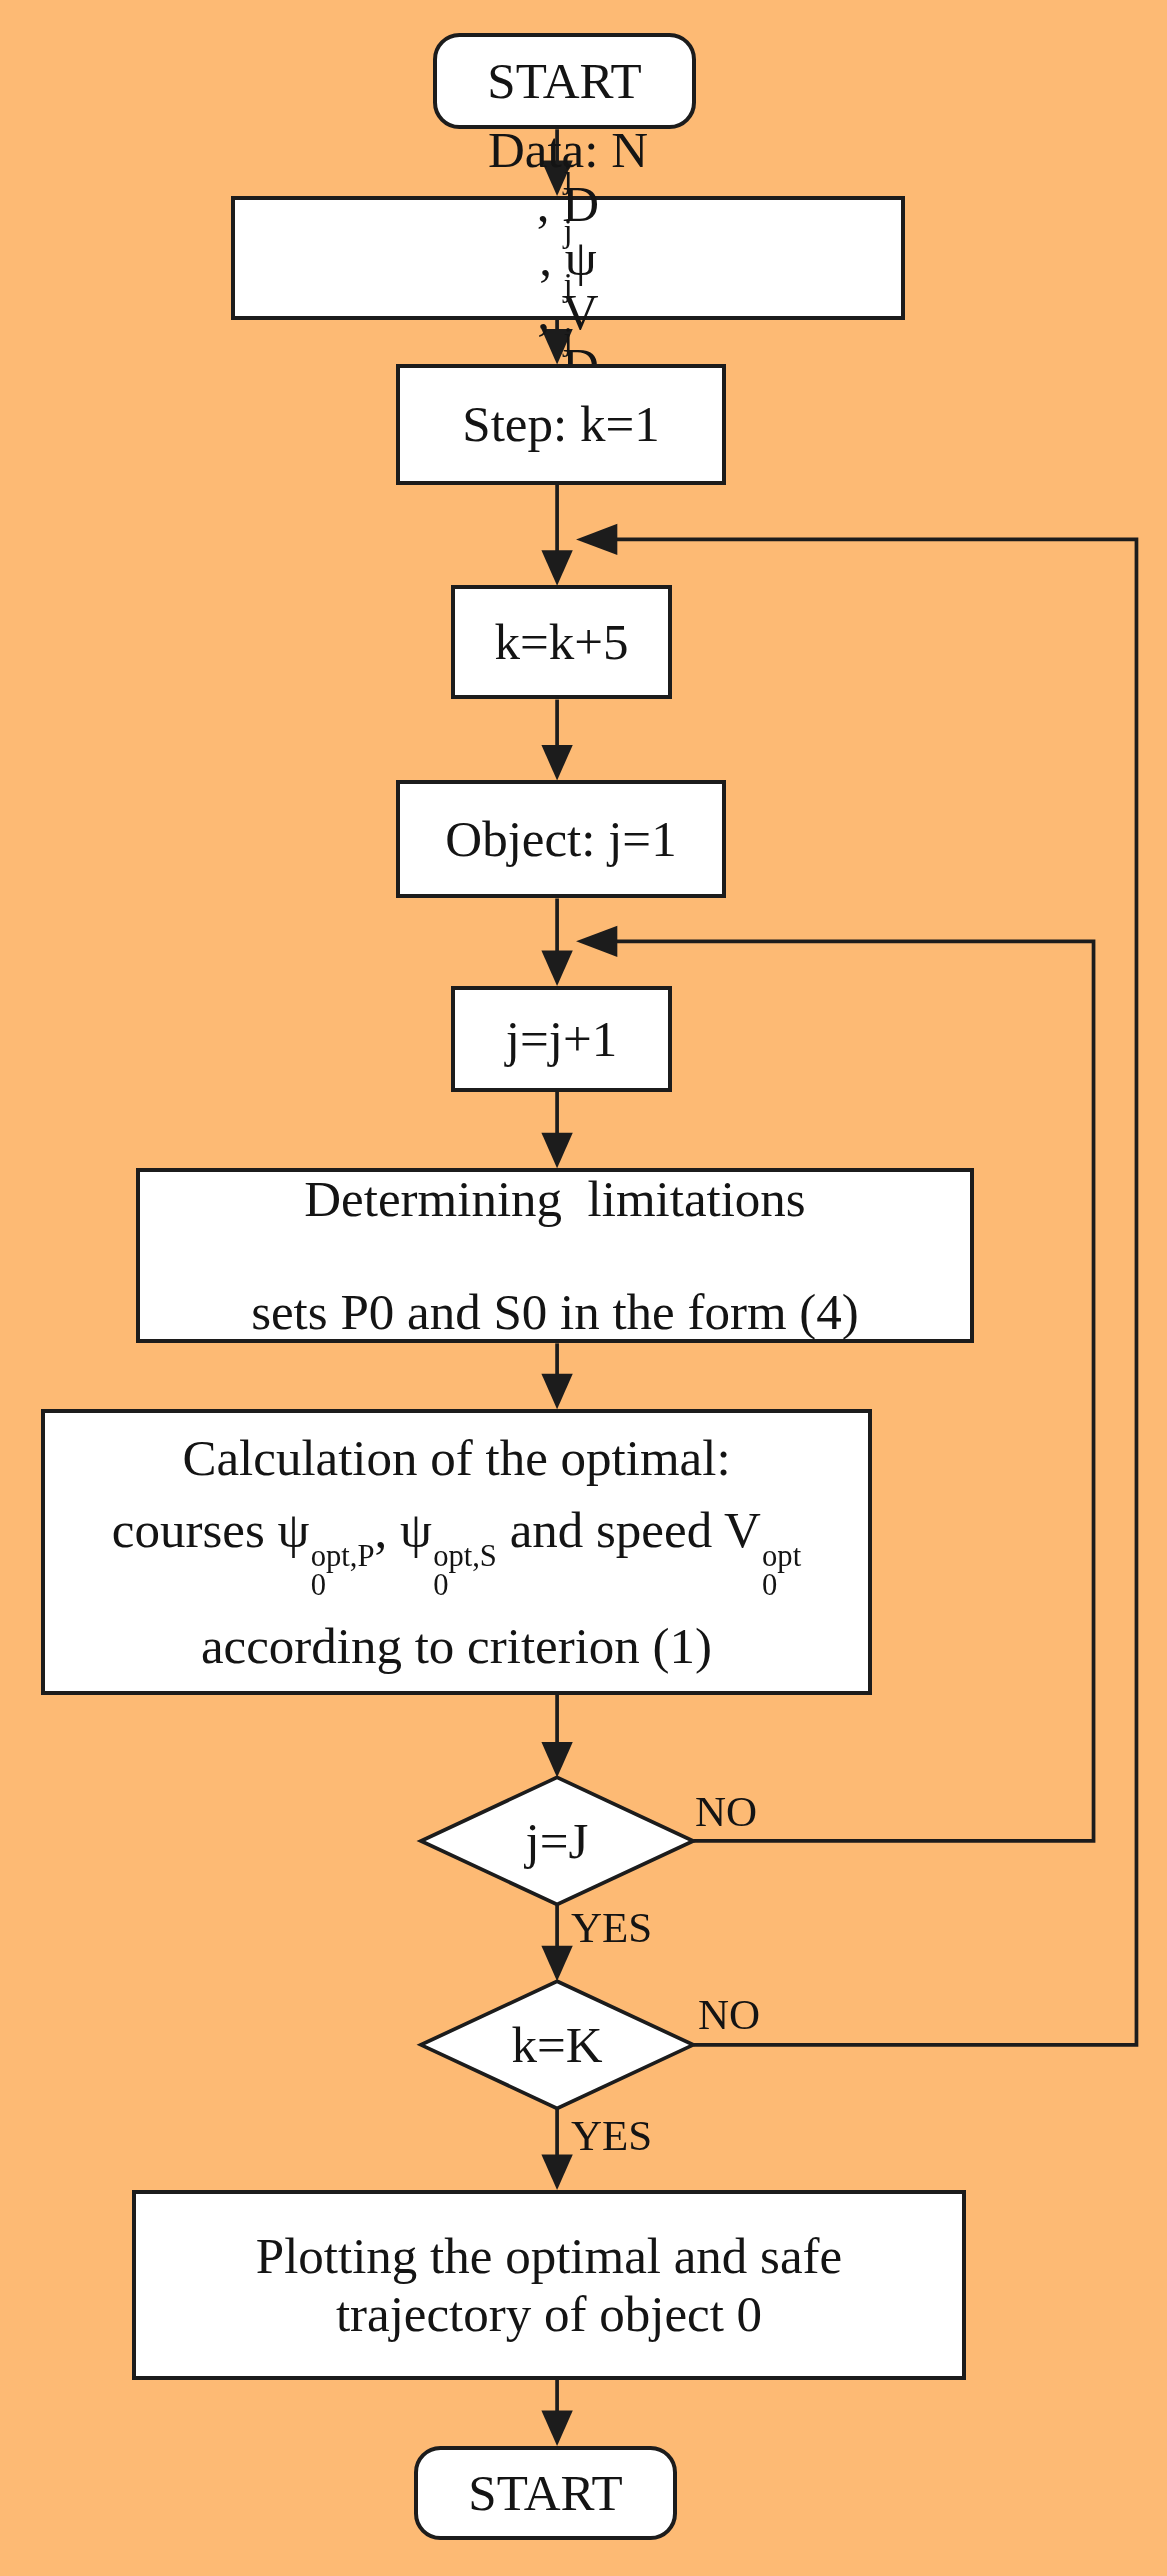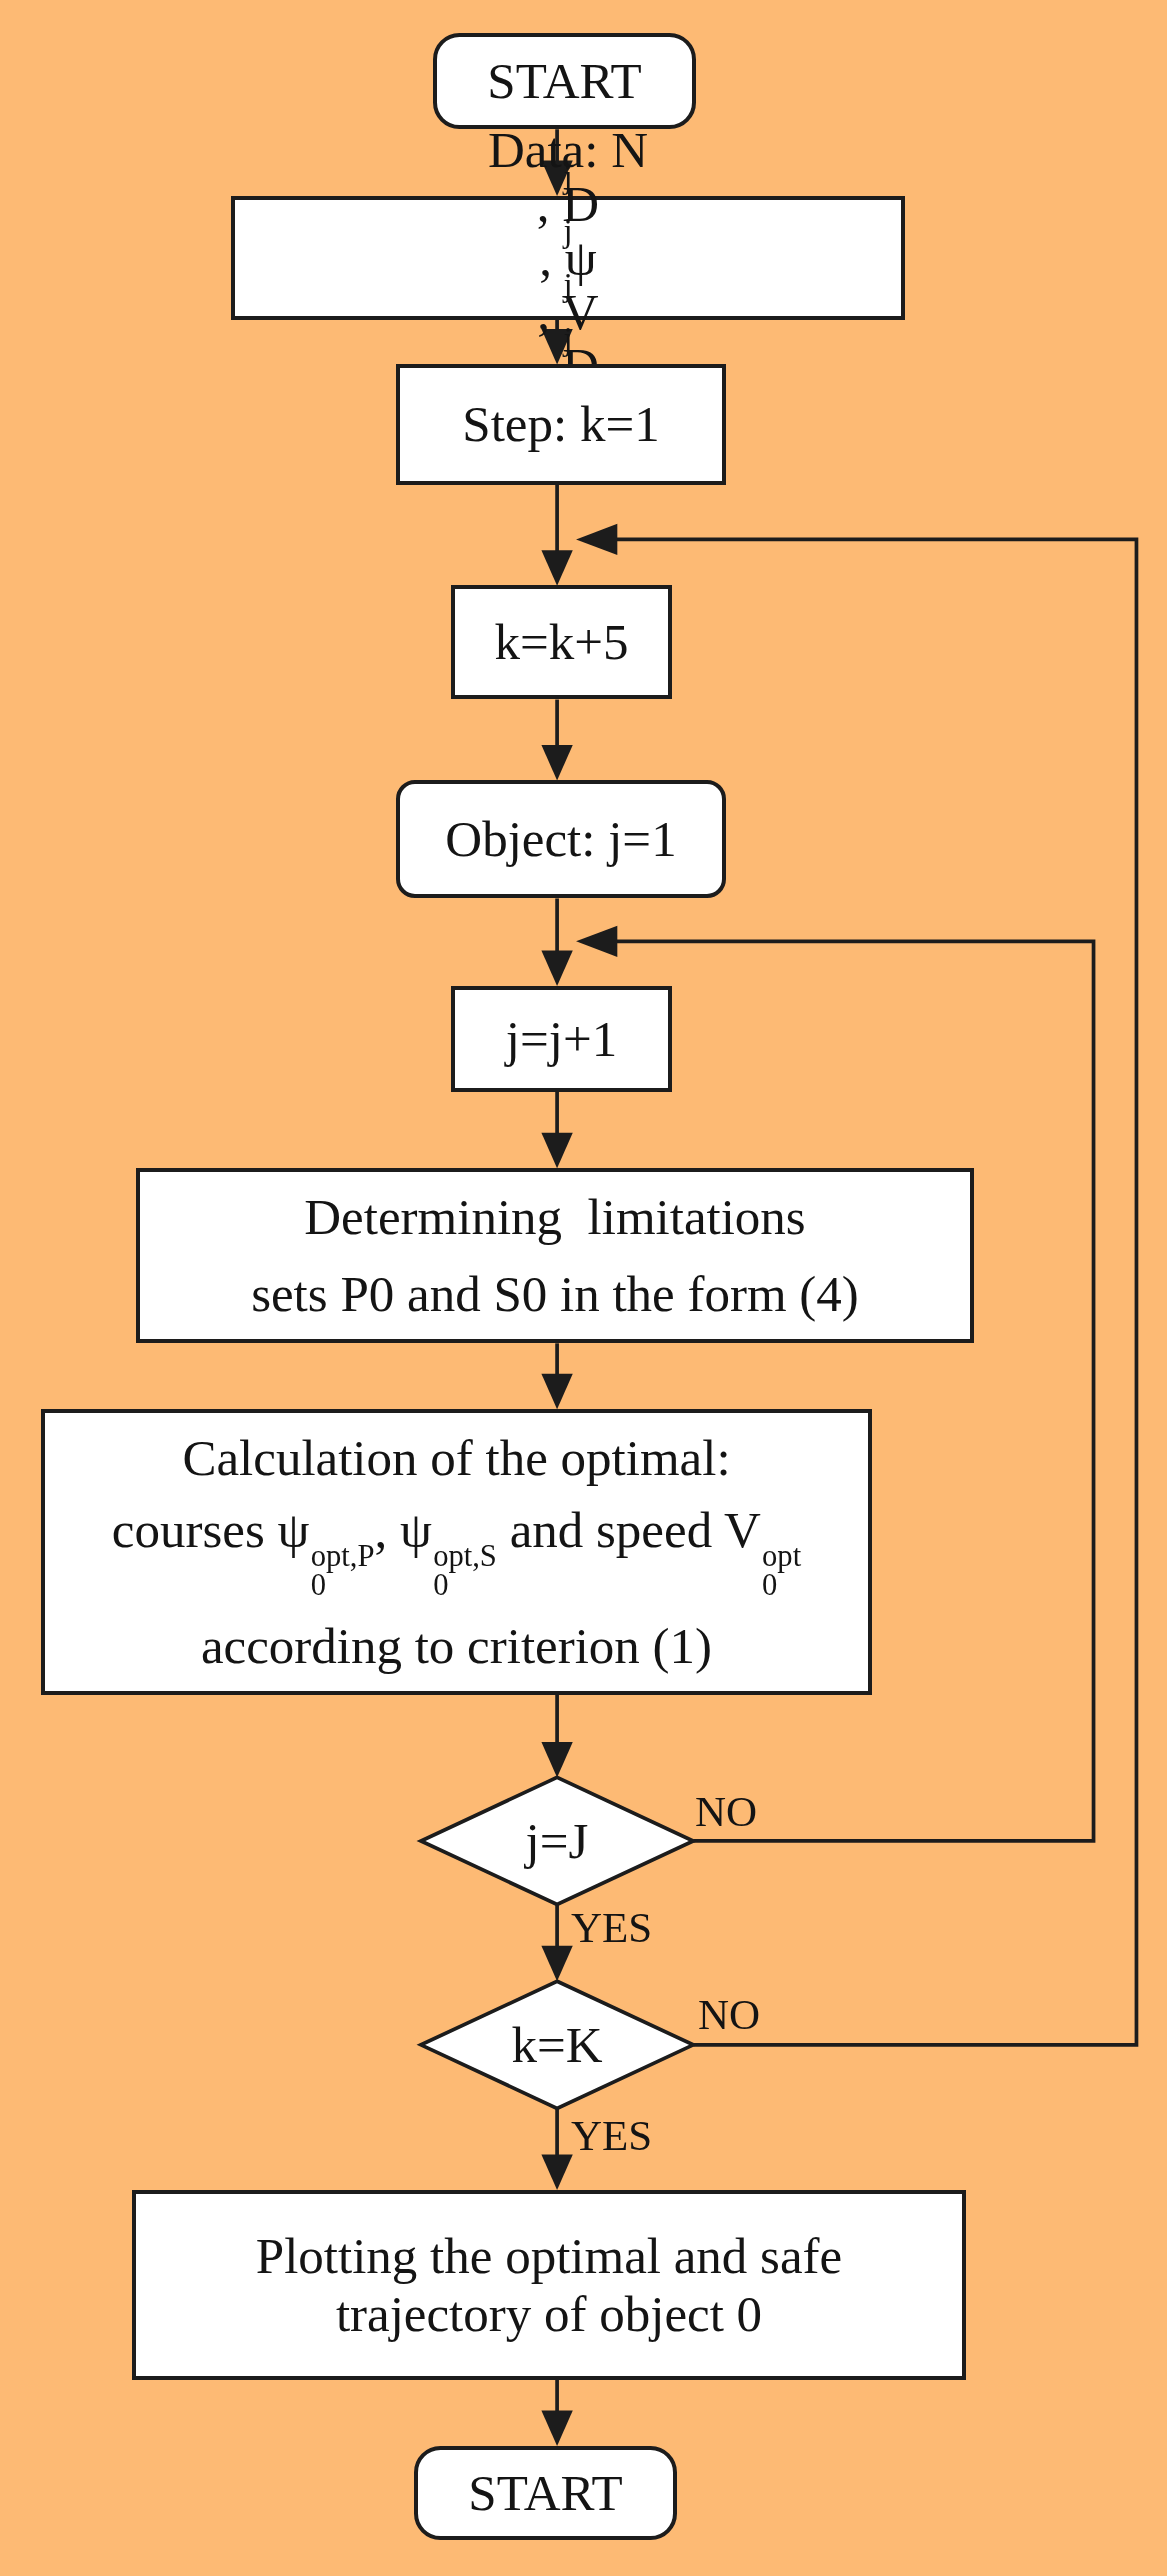--- a/index.html
+++ b/index.html
@@ -90,25 +90,25 @@
   </svg>
 
   <div class="node terminator" style="left:433px;top:33px;width:263px;height:96px;">START</div>
 
   <div class="node" style="left:231px;top:196px;width:674px;height:124px;">Data: N<span class="sub">j</span>, D<span class="sub">j</span>, ψ<span class="sub">j</span>, V<span class="sub">j</span>, D<span class="sub">s</span></div>
 
   <div class="node" style="left:396px;top:364px;width:330px;height:121px;">Step: k=1</div>
 
   <div class="node" style="left:451px;top:585px;width:221px;height:114px;">k=k+5</div>
 
-  <div class="node" style="left:396px;top:780px;width:330px;height:118px;border-radius:19px;">Object: j=1</div>
+  <div class="node" style="left:396px;top:780px;width:330px;height:118px;">Object: j=1</div>
 
   <div class="node" style="left:451px;top:986px;width:221px;height:106px;">j=j+1</div>
 
-  <div class="node multi" style="left:136px;top:1168px;width:838px;height:175px;gap:23px;">
+  <div class="node multi" style="left:136px;top:1168px;width:838px;height:175px;gap:23px;justify-content:space-between;">
     <div class="line">Determining  limitations</div>
     <div class="line">sets P0 and S0 in the form (4)</div>
   </div>
 
   <div class="node multi" style="left:41px;top:1409px;width:831px;height:286px;gap:18px;">
     <div class="line">Calculation of the optimal:</div>
     <div class="line">courses ψ<span class="ss"><span class="sp">opt,P</span><span class="sb">0</span></span>, ψ<span class="ss"><span class="sp">opt,S</span><span class="sb">0</span></span> and speed V<span class="ss"><span class="sp">opt</span><span class="sb">0</span></span></div>
     <div class="line">according to criterion (1)</div>
   </div>
 

